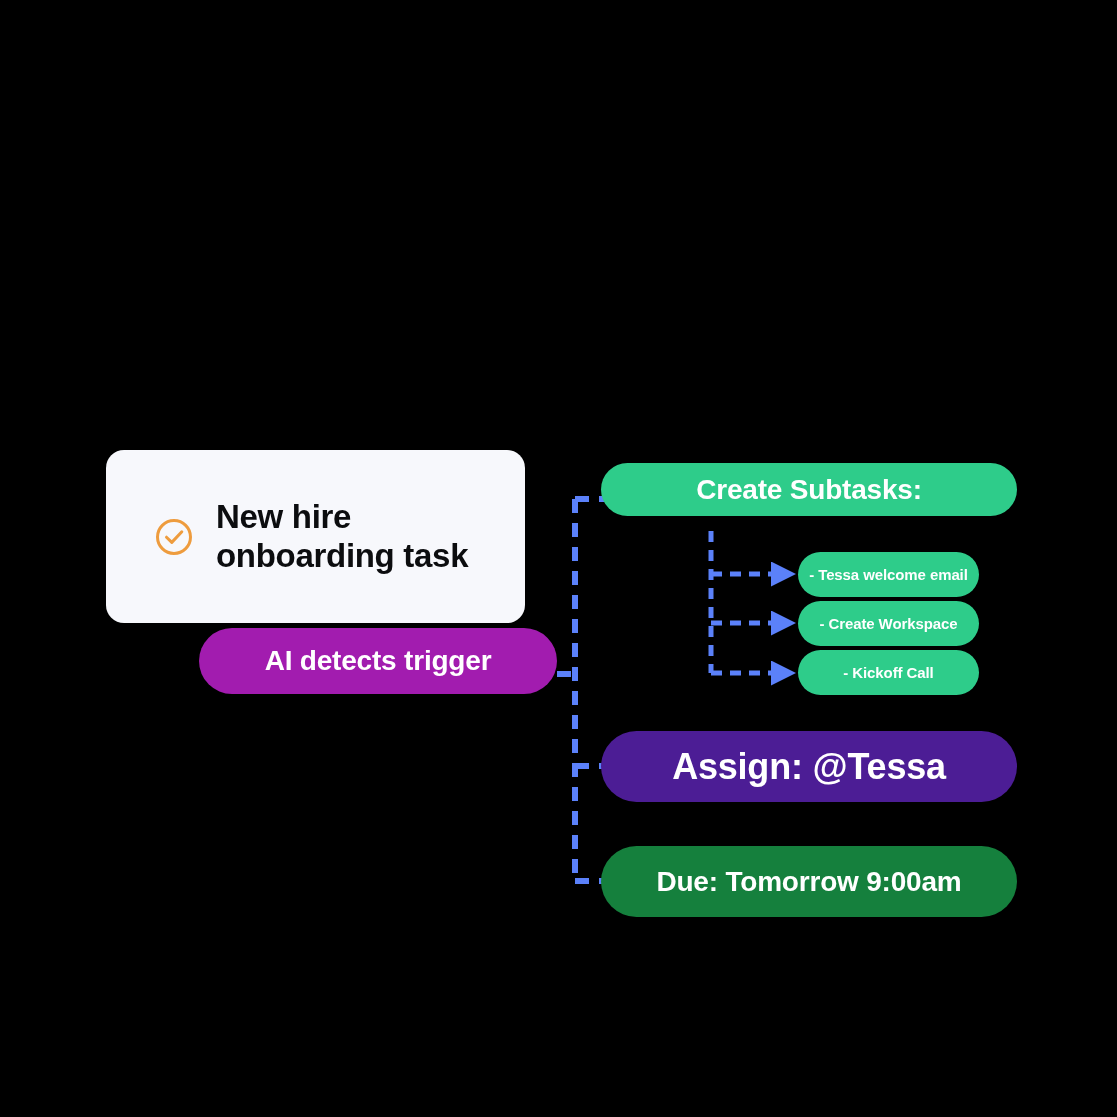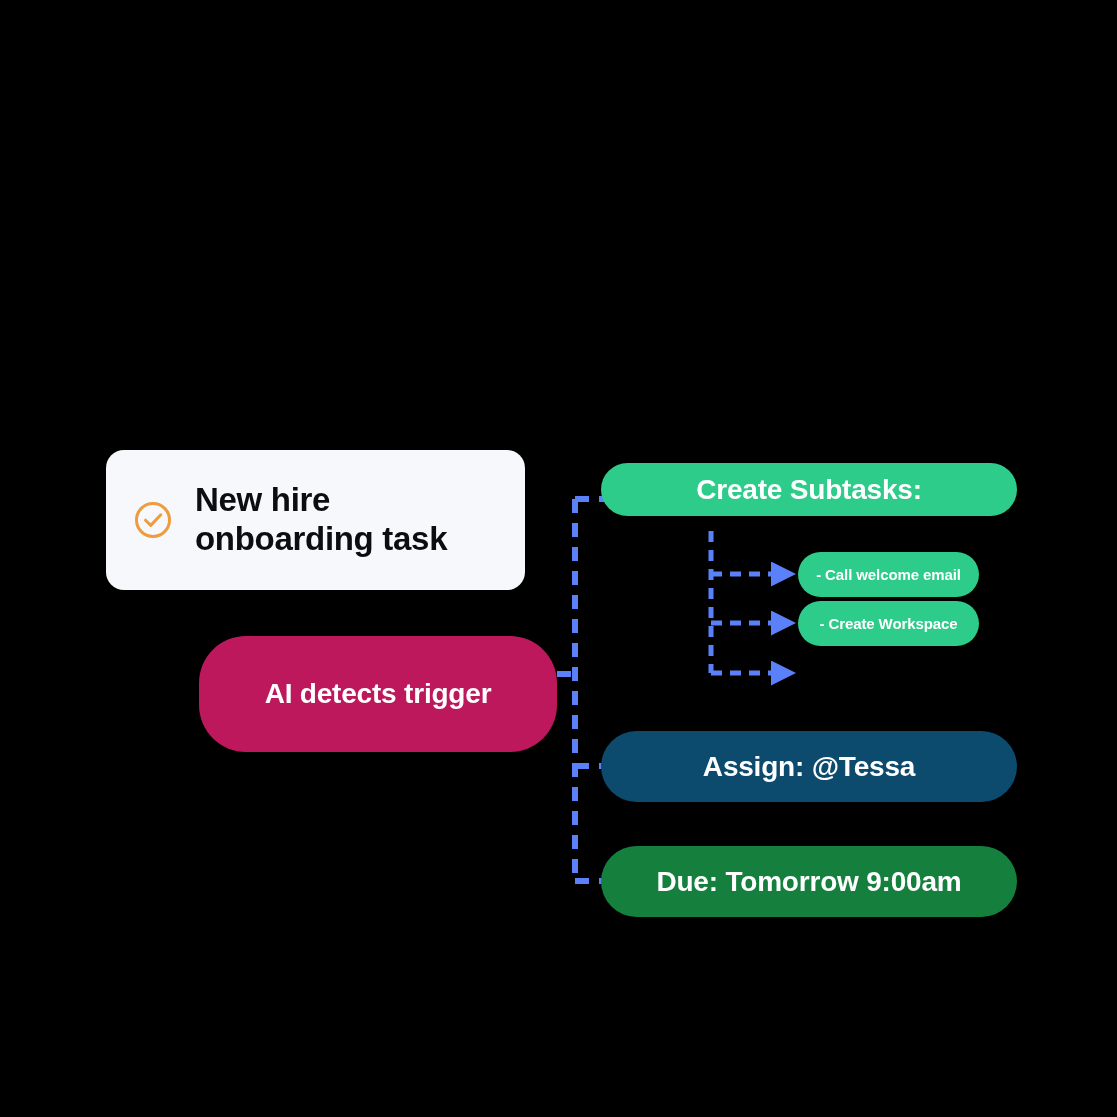--- a/index.html
+++ b/index.html
@@ -28,27 +28,27 @@
     height: 1117px;
     pointer-events: none;
   }
 
   
   .trigger-card {
     position: absolute;
     left: 106px;
     top: 450px;
     width: 419px;
-    height: 140px;
+    height: 173px;
     background: #F7F8FC;
     border-radius: 18px;
     box-sizing: border-box;
     display: flex;
     align-items: center;
-    padding-left: 27px;
+    padding-left: 48px;
   }
   .check-icon {
     width: 40px;
     height: 40px;
     flex: 0 0 40px;
     margin-right: 22px;
     display: block;
   }
   .trigger-title {
     font-size: 33px;
@@ -68,26 +68,25 @@
     box-sizing: border-box;
     color: #FFFFFF;
     font-weight: bold;
     text-align: center;
   }
 
   .pill-trigger {
     left: 199px;
     top: 628px;
     width: 358px;
-    height: 116px;
-    background: #be185d;
+    height: 66px;
+    background: #a21caf;
     border-radius: 47px;
     font-size: 28px;
     letter-spacing: -0.2px;
-    margin-top: 8px;
   }
 
   .pill-green-header {
     left: 601px;
     top: 463px;
     width: 416px;
     height: 53px;
     background: #2ECC8A;
     border-radius: 36px;
     font-size: 28px;
@@ -105,23 +104,23 @@
   }
   .pill-subtask.s1 { top: 552px; }
   .pill-subtask.s2 { top: 601px; text-align: right; }
   .pill-subtask.s3 { top: 650px; }
 
   .pill-assign {
     left: 601px;
     top: 731px;
     width: 416px;
     height: 71px;
-    background: #0c4a6e;
+    background: #4c1d95;
     border-radius: 36px;
-    font-size: 28px;
+    font-size: 36px;
     letter-spacing: -0.2px;
   }
 
   .pill-due {
     left: 601px;
     top: 846px;
     width: 416px;
     height: 71px;
     background: #15803d;
     border-radius: 36px;
@@ -164,20 +163,21 @@
       <path d="M12.5,20.2 L17.8,25.4 L27.8,14.8" fill="none" stroke="#EE9C3E" stroke-width="3" stroke-linecap="round" stroke-linejoin="round"></path>
     </svg>
     <div class="trigger-title">New hire
 onboarding task</div>
   </div>
 
   <div class="pill pill-trigger">AI detects trigger</div>
 
   <div class="pill pill-green-header">Create Subtasks:</div>
 
-  <div class="pill pill-subtask s1">- Call welcome email</div>
+  <div class="pill pill-subtask s1">- Tessa welcome email</div>
   <div class="pill pill-subtask s2">- Create Workspace</div>
+  <div class="pill pill-subtask s3">- Kickoff Call</div>
 
   <div class="pill pill-assign">Assign: @Tessa</div>
 
   <div class="pill pill-due">Due: Tomorrow 9:00am</div>
 
 </div>
 
 </body></html>

